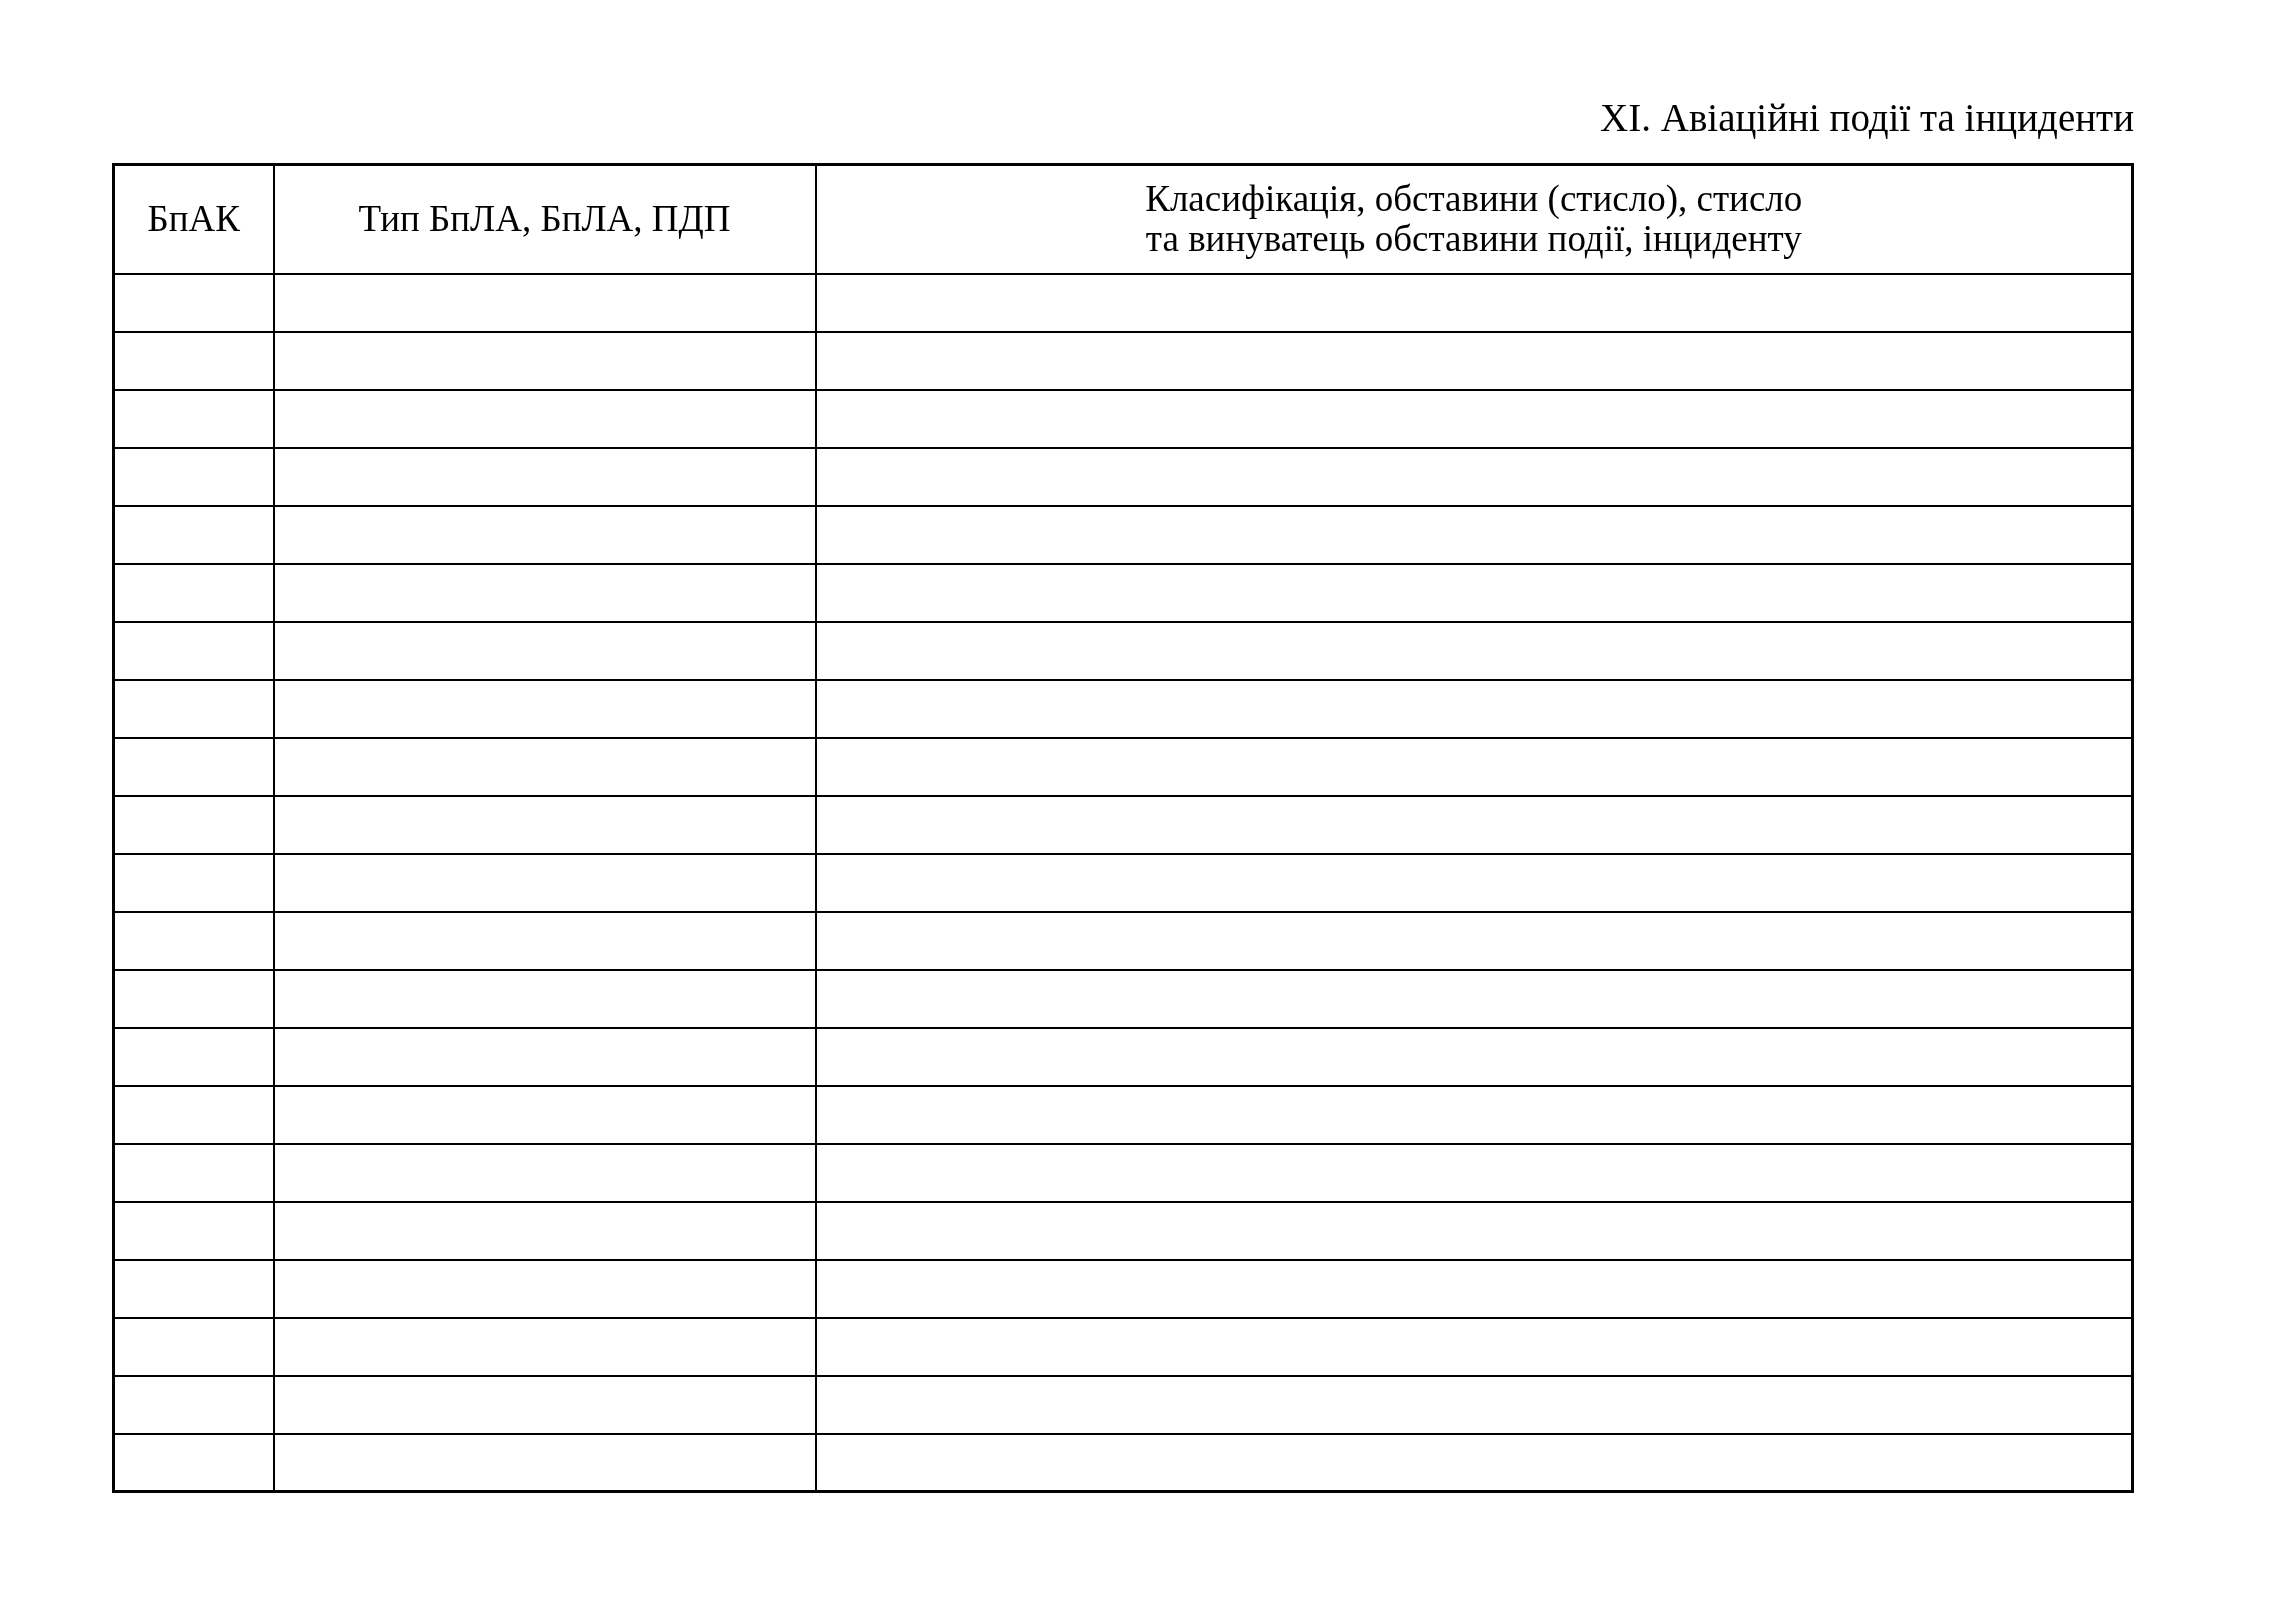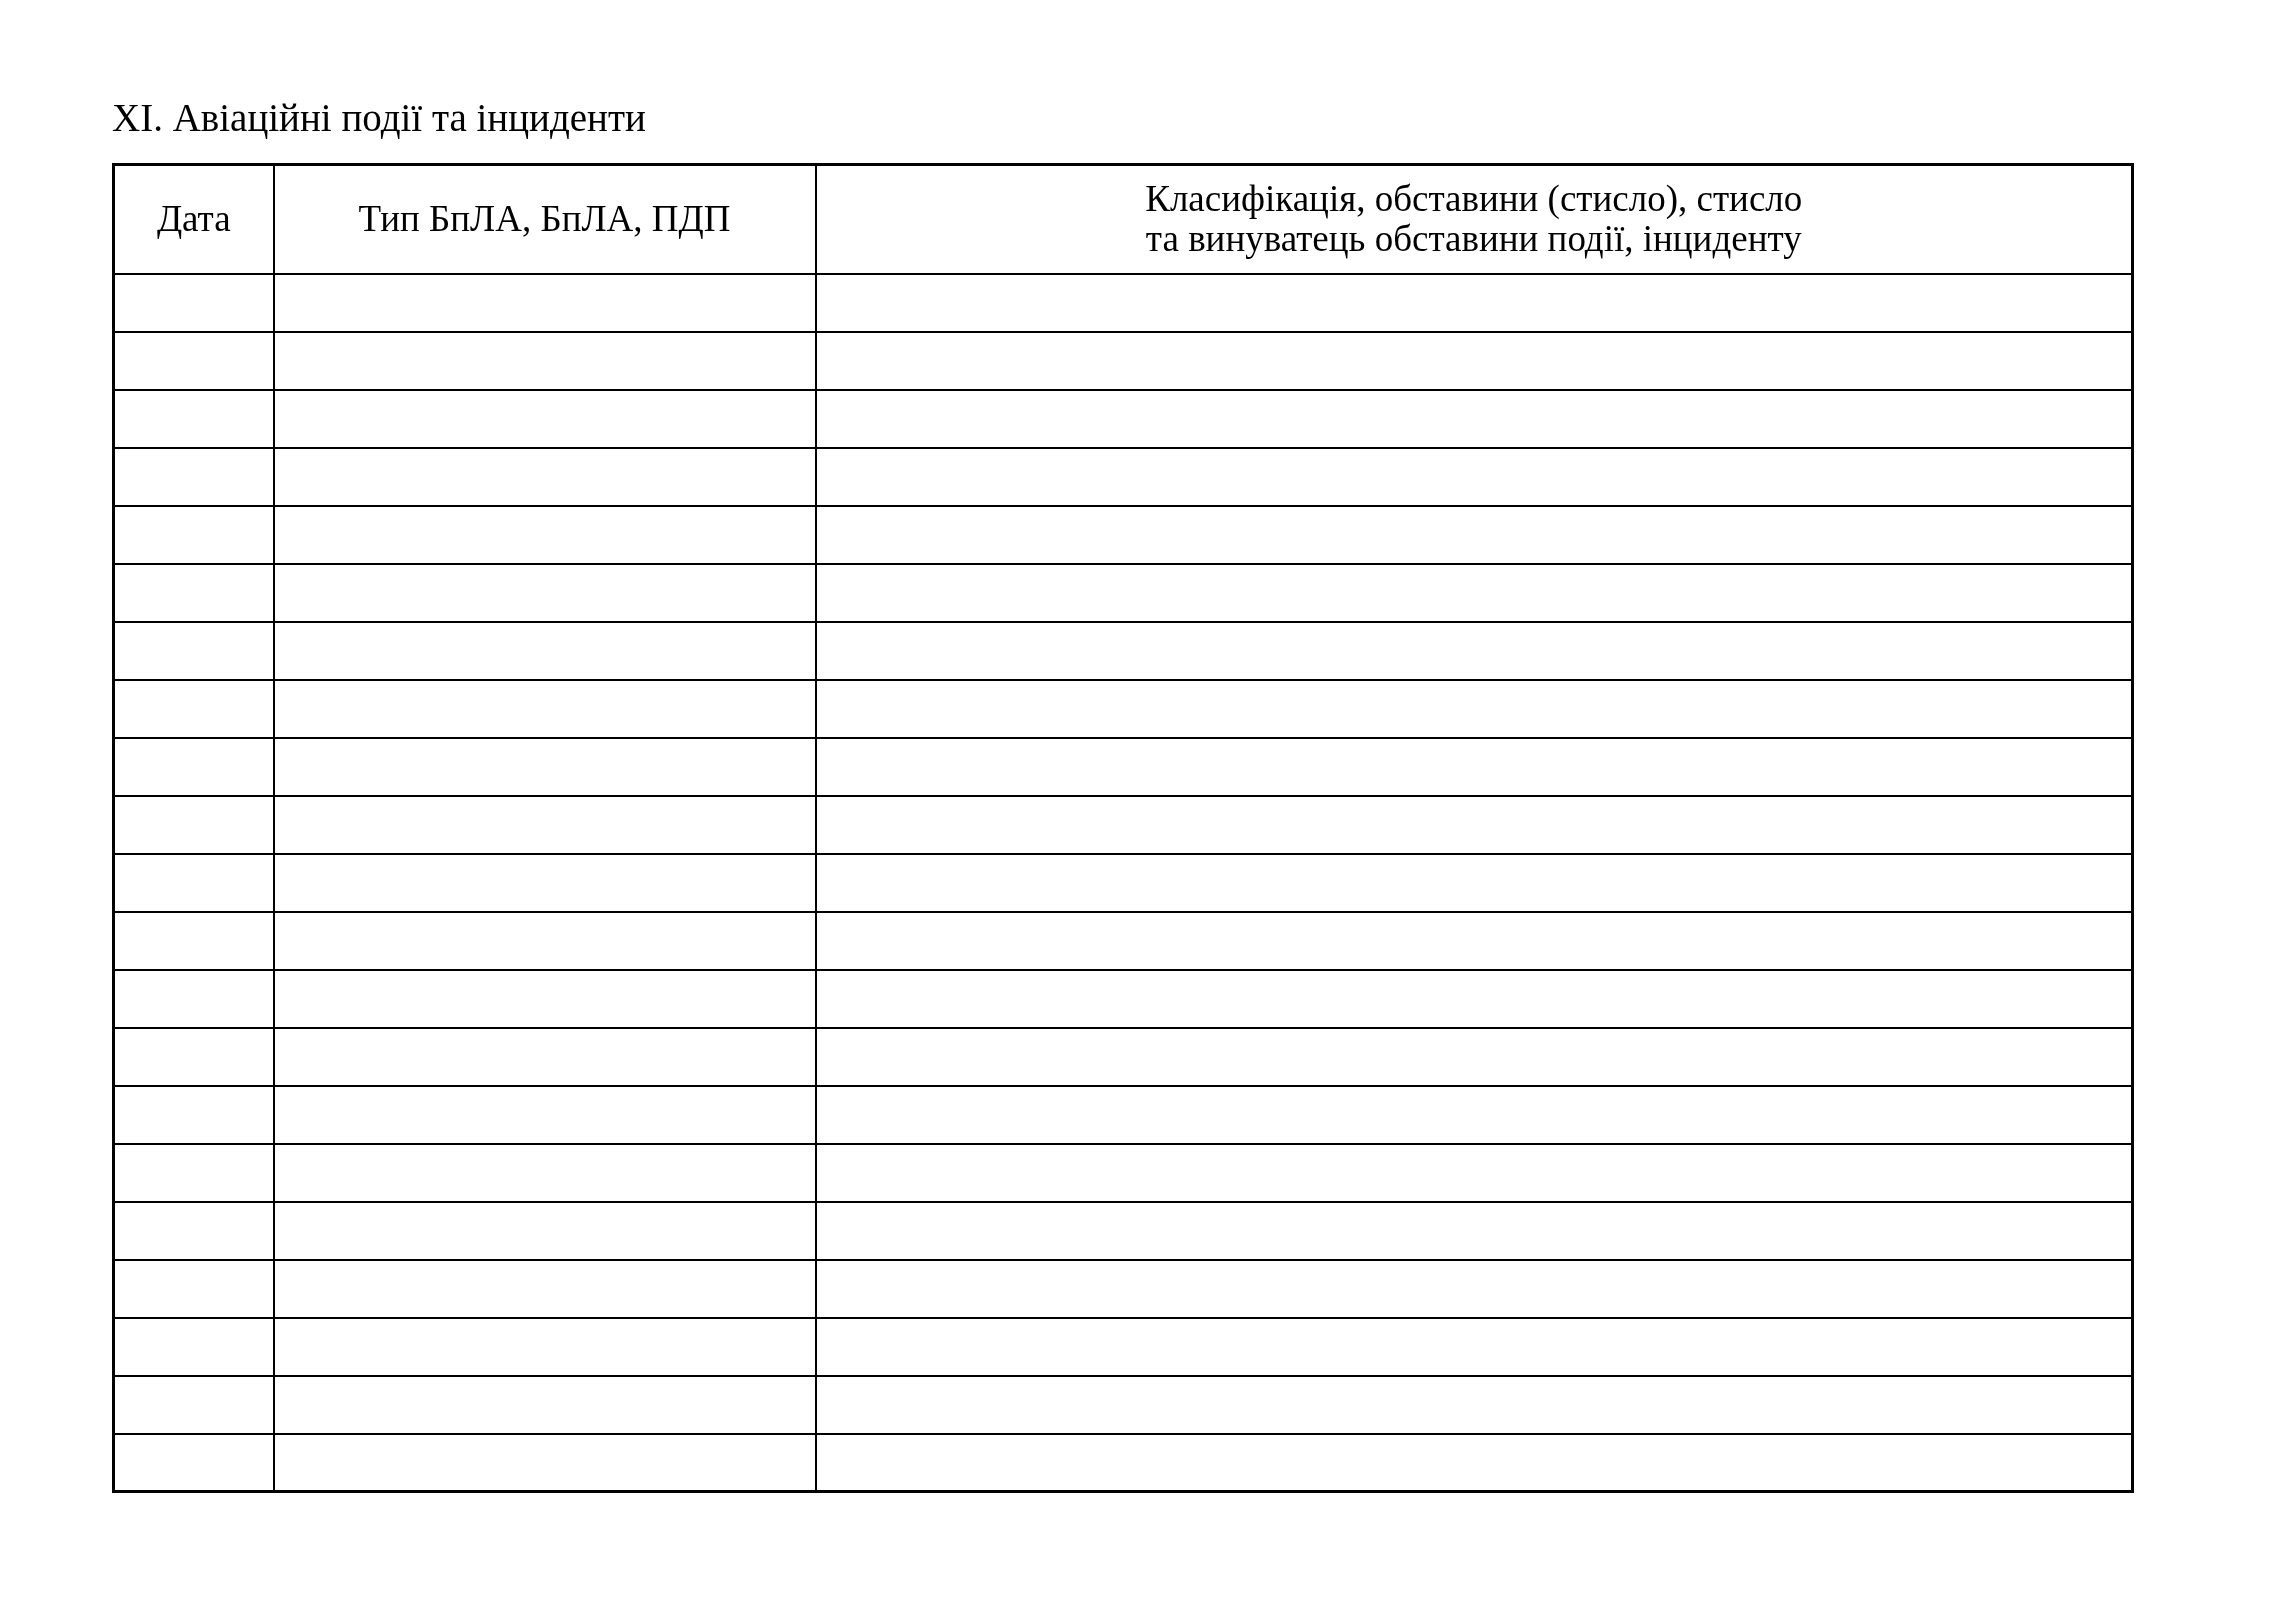--- a/index.html
+++ b/index.html
@@ -16,21 +16,21 @@
     font-family: "Liberation Serif", "DejaVu Serif", serif;
     color: #000000;
     overflow: hidden;
   }
 
   .doc-title {
     position: absolute;
     left: 112px;
     top: 95px;
     width: 2022px;
-    text-align: left;
+    text-align: right;
     font-size: 39px;
     line-height: 46px;
     white-space: nowrap;
   }
 
   table.form-table {
     position: absolute;
     left: 112px;
     top: 163px;
     width: 2022px;
@@ -80,21 +80,21 @@
 
   <table class="form-table">
     <colgroup>
       <col style="width:160px">
       <col style="width:542px">
       <col>
     </colgroup>
     <thead>
       <tr>
         <th class="col-date">
-          <span class="hdr-line">Дата</span>
+          <span class="hdr-line">БпАК</span>
         </th>
         <th class="col-type">
           <span class="hdr-line">Тип БпЛА, БпЛА, ПДП</span>
         </th>
         <th class="col-classification">
           <span class="hdr-line">Класифікація, обставини (стисло), стисло</span>
           <span class="hdr-line">та винуватець обставини події, інциденту</span>
         </th>
       </tr>
     </thead>

